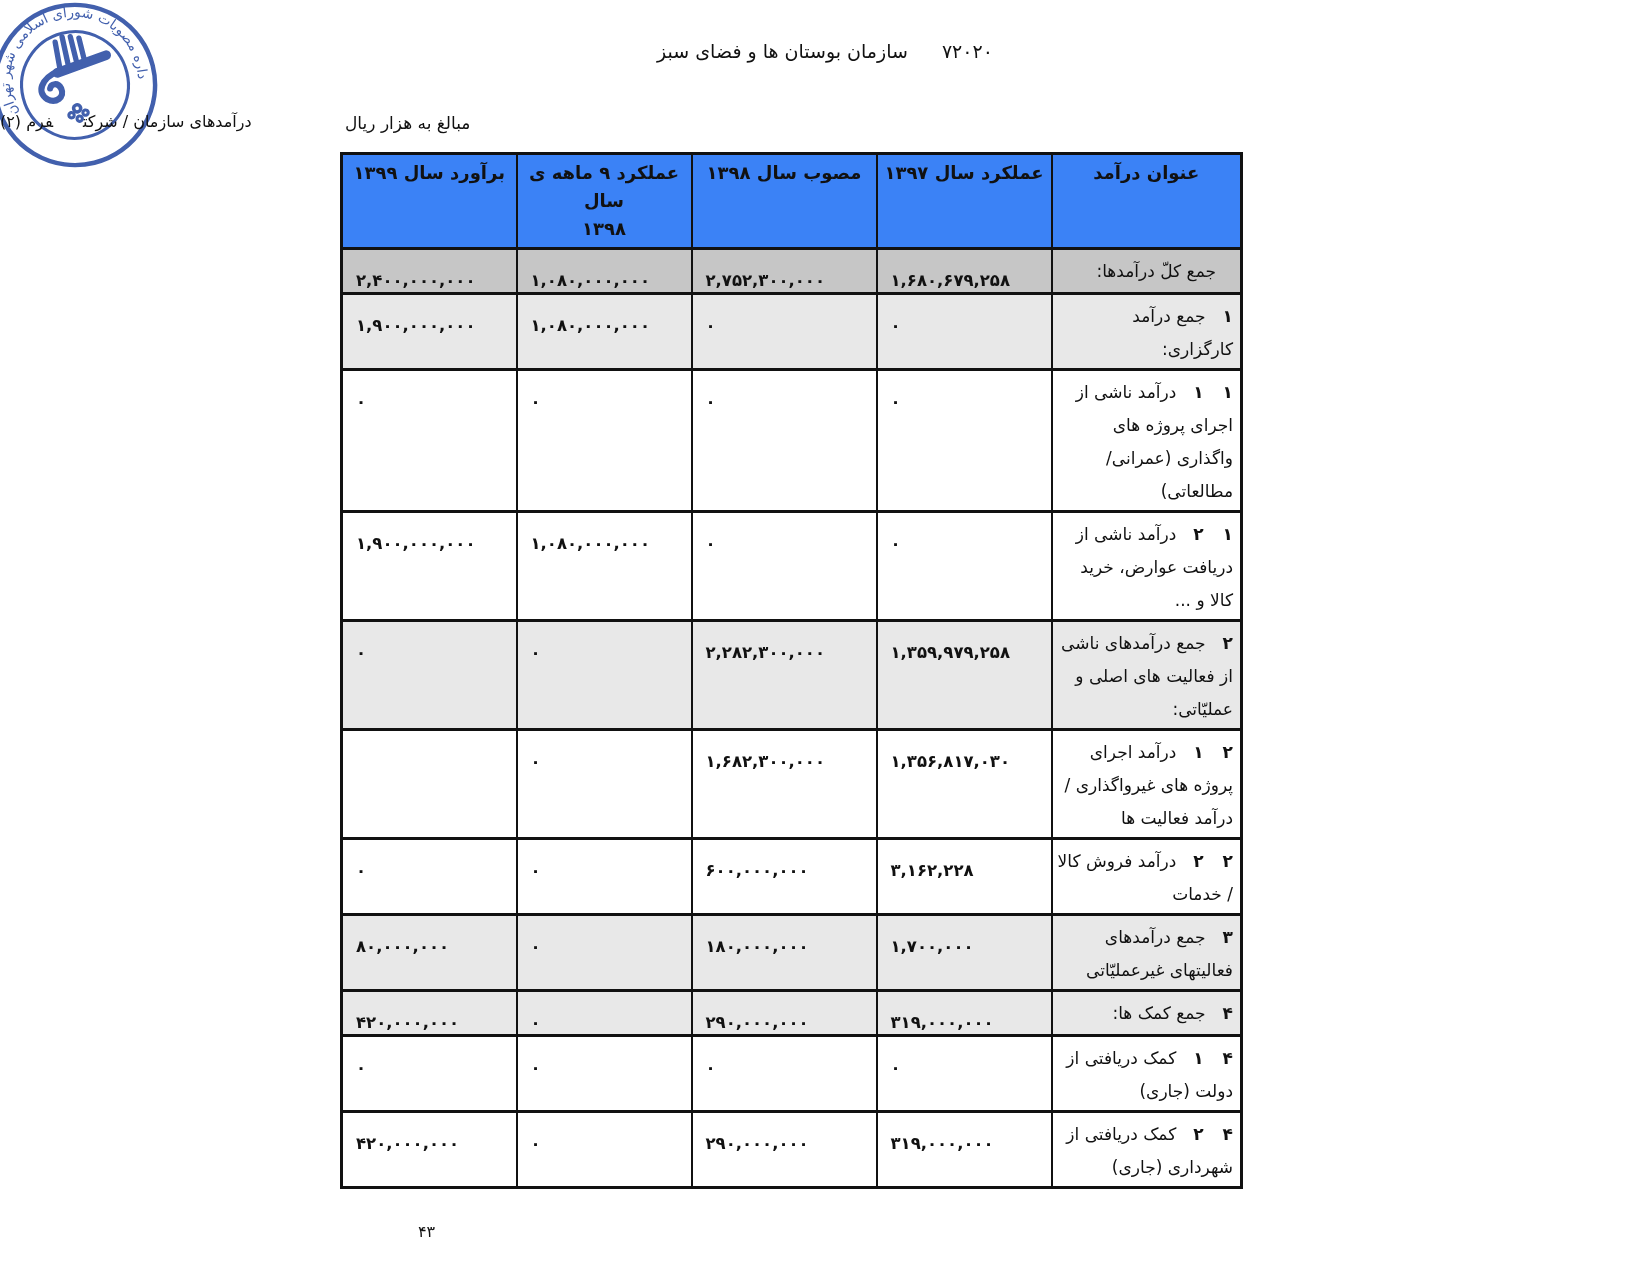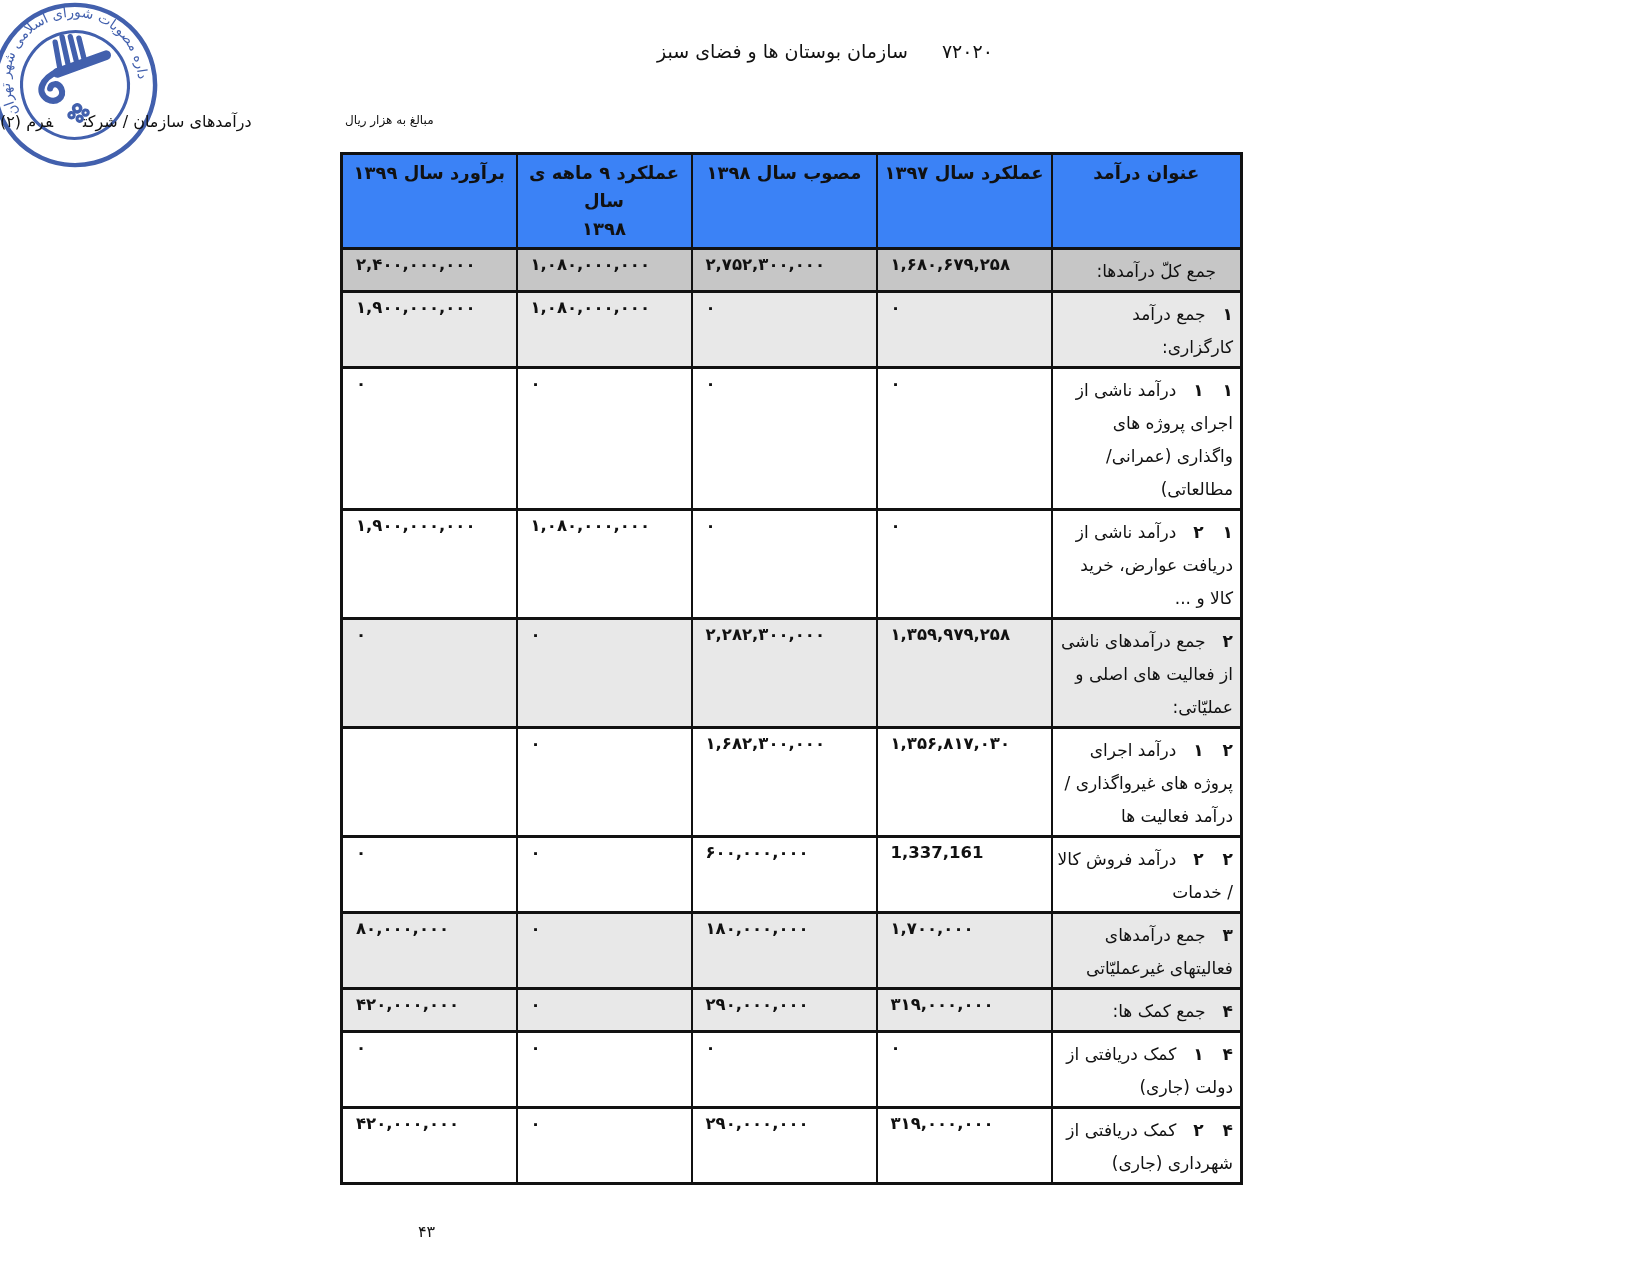--- a/index.html
+++ b/index.html
@@ -11,35 +11,35 @@
   
   .stamp{position:absolute;left:-14px;top:-4px;width:178px;height:178px;
          transform:rotate(-14deg);opacity:.9;}
   
   .hdr-line1{position:absolute;top:40px;left:0;right:0;text-align:center;
              direction:rtl;font-size:19px;}
   .hdr-line1 .code{letter-spacing:1px;margin-left:34px;}
   .hdr-line2{position:absolute;top:84px;left:0;right:0;text-align:left;
              direction:rtl;font-size:16px;margin-top:28px;}
   .hdr-line2 .form-no{margin-right:30px;}
-  .unit-note{position:absolute;top:113px;left:345px;direction:rtl;font-size:12px;}
+  .unit-note{position:absolute;top:113px;left:345px;direction:rtl;font-size:17px;}
   
   table.budget{position:absolute;top:152px;left:340px;width:900px;
                direction:rtl;border-collapse:collapse;table-layout:fixed;
                border:3px solid #111;}
   table.budget td,table.budget th{
     border-left:2px solid #111;border-right:2px solid #111;
     border-top:3px solid #111;border-bottom:3px solid #111;
     vertical-align:top;overflow:hidden;
   }
   th.col-head{background:#3b82f6;font-size:18px;font-weight:bold;
               text-align:center;vertical-align:middle;line-height:1.55;padding:4px 2px;}
   tr.shade-dark td{background:#c6c6c6;}
   tr.shade-light td{background:#e8e8e8;}
-  td.num-cell{text-align:left;padding:5px 4px 2px 13px;
+  td.num-cell{text-align:left;padding:21px 4px 2px 13px;
               font-size:16.5px;font-weight:bold;white-space:nowrap;}
   td.title-cell{padding:5px 7px 2px 4px;font-size:17px;line-height:33px;}
   td.title-cell .row-num{font-weight:bold;word-spacing:13px;margin-left:17px;}
   
   tr.rh-head{height:70px;} tr.rh-38{height:38px;} tr.rh-36{height:36px;}
   tr.rh-108{height:108px;} tr.rh-106{height:106px;} tr.rh-107{height:107px;}
   tr.rh-67{height:67px;} tr.rh-68{height:68px;} tr.rh-37{height:37px;}
   tr.rh-70{height:70px;}
   
   .page-num{position:absolute;top:1186px;left:418px;font-size:16px;direction:rtl;margin-top:36px;}
@@ -141,21 +141,21 @@
   <tr class="rh-107">
     <td class="title-cell"><span class="row-num">۲ ۱</span><span>درآمد اجرای پروژه های غیرواگذاری / درآمد فعالیت ها</span></td>
     <td class="num-cell">۱,۳۵۶,۸۱۷,۰۳۰</td>
     <td class="num-cell">۱,۶۸۲,۳۰۰,۰۰۰</td>
     <td class="num-cell">۰</td>
     <td class="num-cell"></td>
   </tr>
 
   <tr class="rh-67">
     <td class="title-cell"><span class="row-num">۲ ۲</span><span>درآمد فروش کالا / خدمات</span></td>
-    <td class="num-cell">1,337,161</td>
+    <td class="num-cell">۳,۱۶۲,۲۲۸</td>
     <td class="num-cell">۶۰۰,۰۰۰,۰۰۰</td>
     <td class="num-cell">۰</td>
     <td class="num-cell">۰</td>
   </tr>
 
   <tr class="rh-68 shade-light">
     <td class="title-cell"><span class="row-num">۳</span><span>جمع درآمدهای فعالیتهای غیرعملیّاتی</span></td>
     <td class="num-cell">۱,۷۰۰,۰۰۰</td>
     <td class="num-cell">۱۸۰,۰۰۰,۰۰۰</td>
     <td class="num-cell">۰</td>

